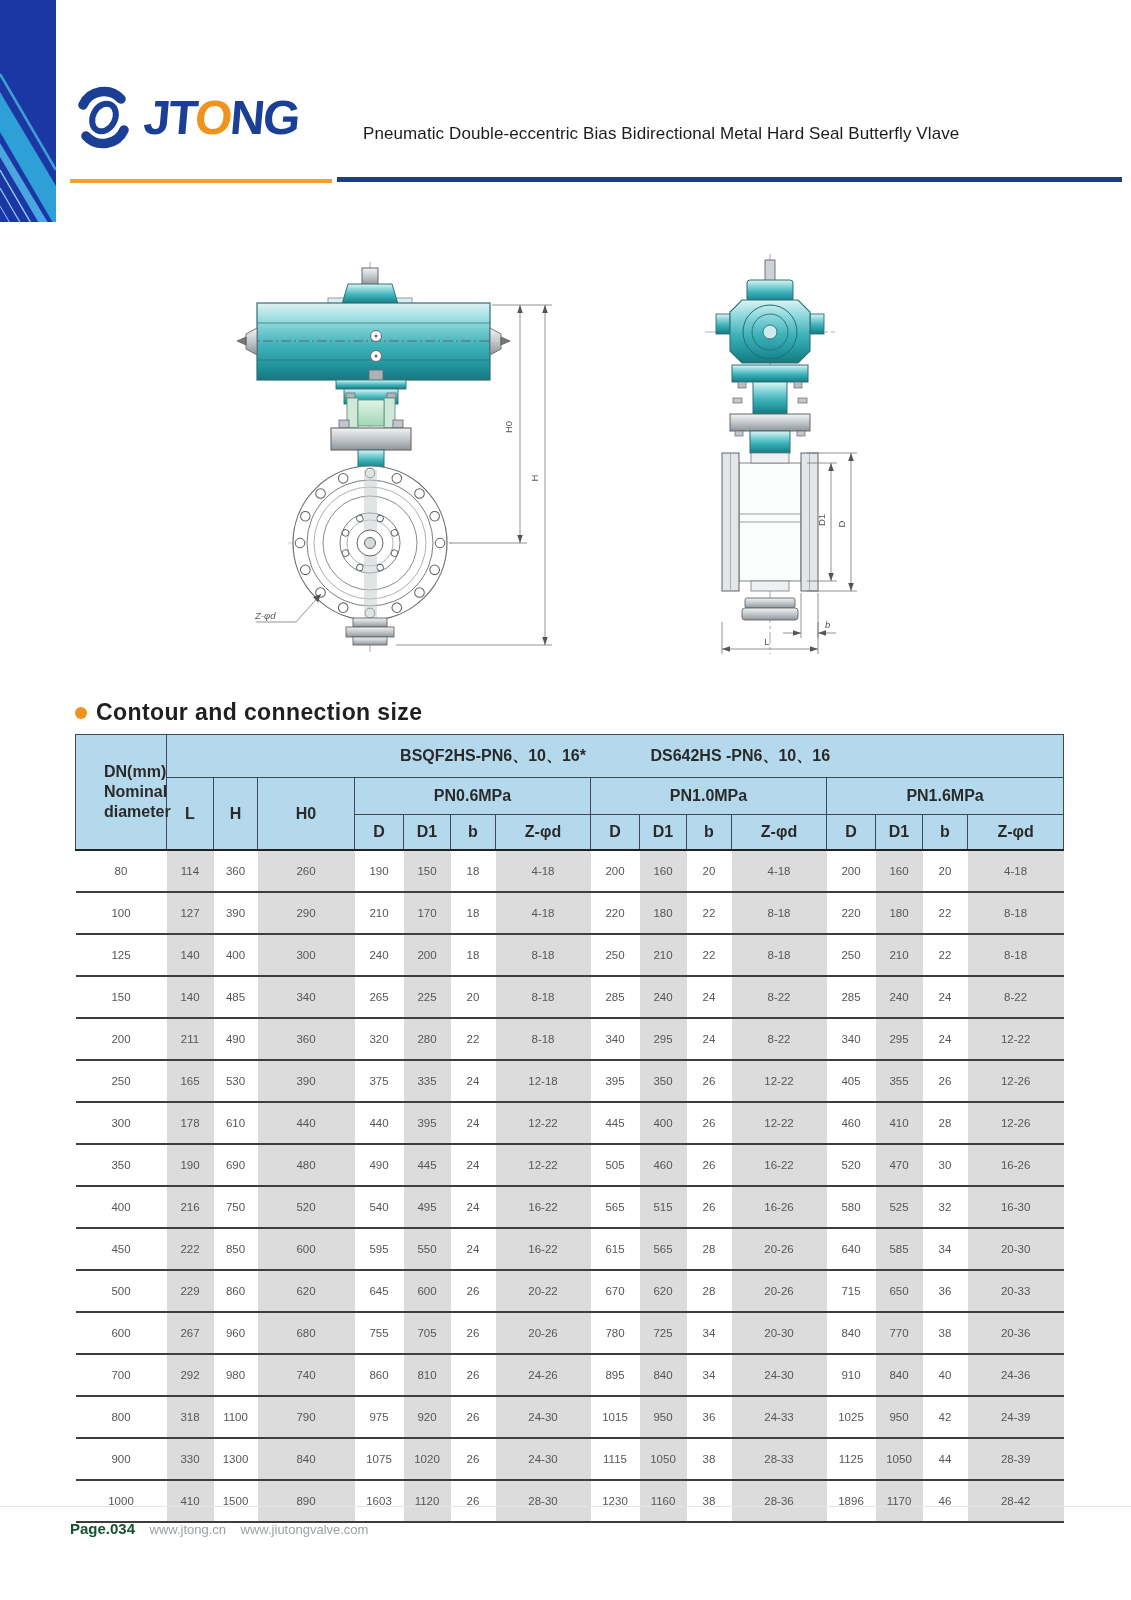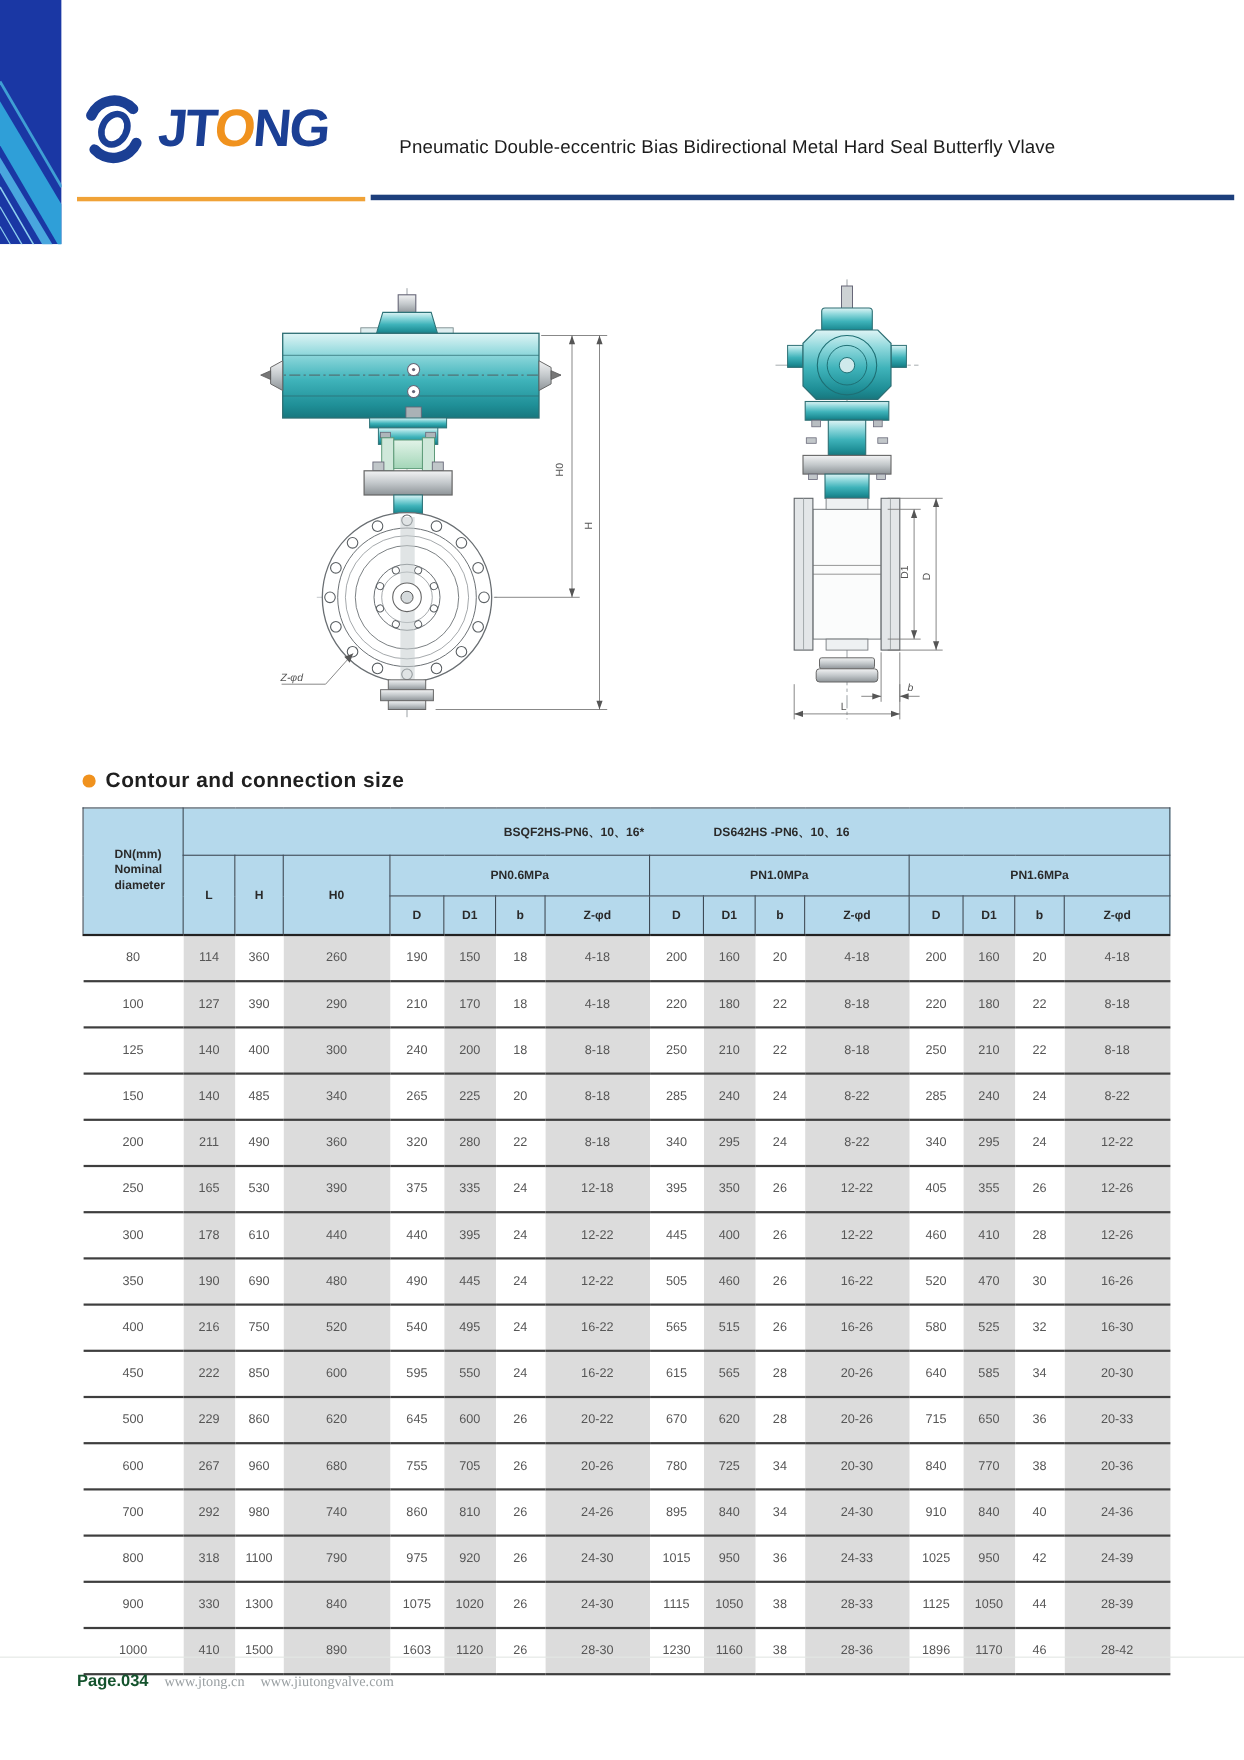--- a/index.html
+++ b/index.html
@@ -20,42 +20,42 @@
   .rule-blue{position:absolute;left:337px;top:177px;width:785px;height:5px;background:#1d3f7c;}
 
   
   .drawing{position:absolute;}
   .drawing-front{left:200px;top:248px;}
   .drawing-side{left:645px;top:248px;}
 
   
   .section{position:absolute;left:75px;top:699px;display:flex;align-items:center;}
   .bullet{width:12px;height:12px;border-radius:50%;background:#f0921e;margin-right:9px;}
-  .section h2{font-size:19px;font-weight:bold;color:#1f1f1f;margin:0;letter-spacing:0.4px;}
+  .section h2{font-size:23px;font-weight:bold;color:#1f1f1f;margin:0;letter-spacing:0.4px;}
 
   
   .table-wrap{position:absolute;left:75px;top:734px;}
   table{border-collapse:collapse;table-layout:fixed;width:988px;}
-  thead th{background:#b5d9ec;border:1px solid #3d4a56;font-size:11px;font-weight:bold;
+  thead th{background:#b5d9ec;border:1px solid #3d4a56;font-size:16px;font-weight:bold;
            color:#2a2a2a;padding:2px 2px;}
   thead tr.r1 th{height:38px;}
   thead tr.r2 th{height:32px;}
   thead tr.r3 th{height:30px;}
   thead tr.r3 th, thead th.hcell{border-bottom:2px solid #222;}
   th.models span{display:inline-block;margin:0 30px;}
   th.dn{line-height:1.25;padding:0 28px;}
   tbody td{height:38px;text-align:center;font-size:11.5px;color:#565656;
            border-bottom:2px solid #3e3e3e;background:#ffffff;}
   tbody td.shaded{background:#dcdcdc;}
 
   
   .footer{position:absolute;left:0;top:1506px;width:100%;border-top:1px solid #e3e7e4;
           padding:13px 0 0 70px;box-sizing:border-box;}
   .footer .pg{font-weight:bold;font-size:15px;color:#14532d;}
-  .footer .url{font-size:13px;color:#9aa0a3;margin-left:10px;font-family:Liberation Serif, serif;}
+  .footer .url{font-size:13px;color:#9aa0a3;margin-left:10px;}
 
   svg text.dim{font-family:"Liberation Sans",sans-serif;font-size:9.5px;fill:#555;}
 </style>
 </head>
 <body>
 
 <div class="page">
 
   <svg class="band" width="56" height="222" viewBox="0 0 56 222">
     <rect width="56" height="222" fill="#1a37a4"></rect>

